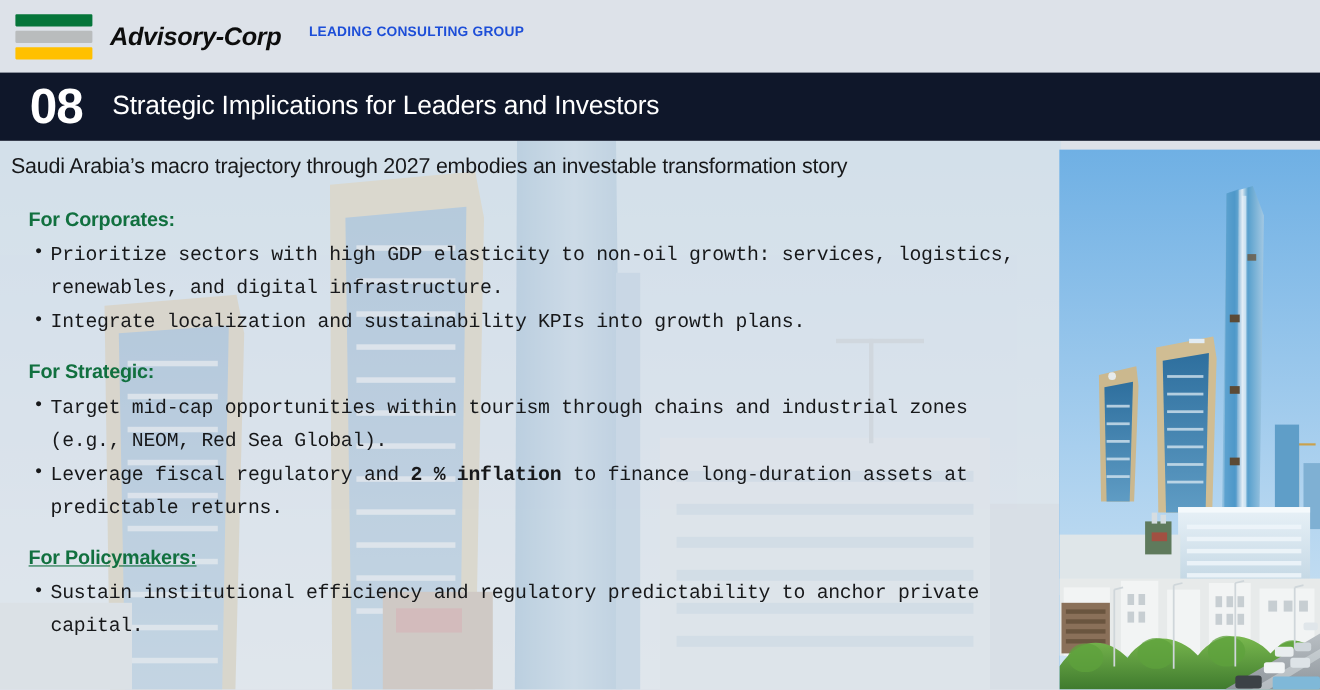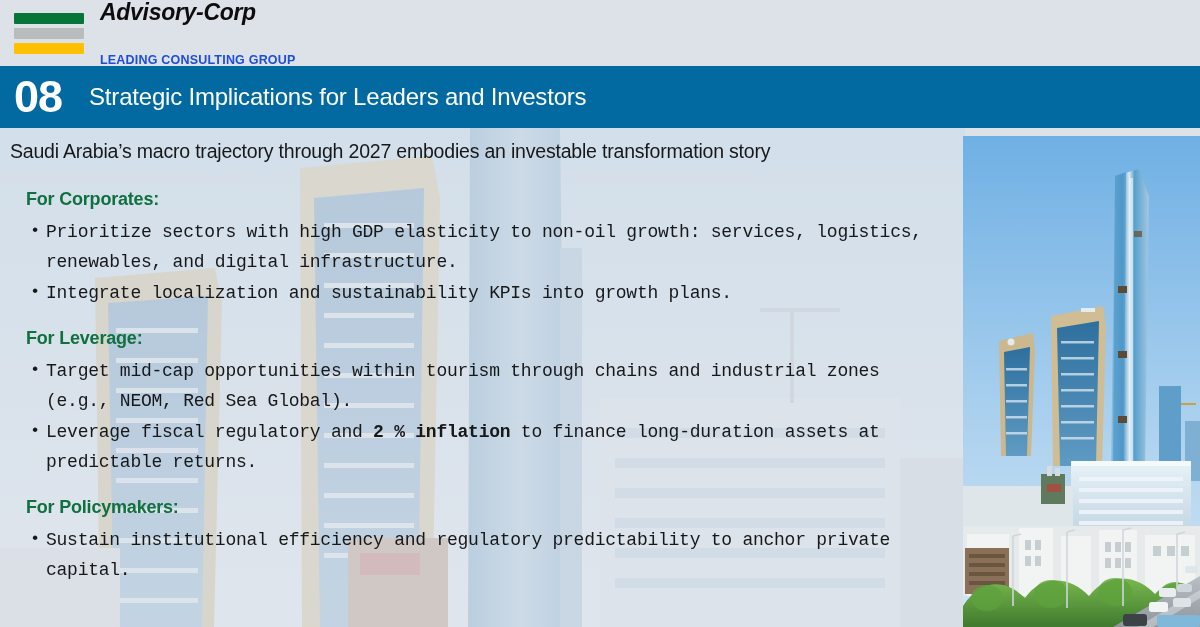--- a/index.html
+++ b/index.html
@@ -23,37 +23,38 @@
     background:#dde2e9;
     display:flex; align-items:center;
     z-index:6;
   }
   .logo-wrap { display:flex; align-items:center; padding-left:14px; }
   .logo-bars { display:flex; flex-direction:column; gap:4px; width:70px; }
   .logo-bar { height:11px; width:70px; border-radius:1px; }
   .bar-green  { background:#05753a; }
   .bar-gray   { background:#b9bcbd; }
   .bar-yellow { background:#ffc000; }
-  .logo-text { margin-left:16px; display:flex; flex-direction:column; justify-content:center;gap:25px; }
+  .logo-text { margin-left:16px; display:flex; justify-content:center;gap:25px; }
   .logo-name {
     font-size:23px; font-weight:bold; font-style:italic;
     color:#0d0d0d; letter-spacing:-0.3px; line-height:1.15;
   }
   .logo-tag {
     font-size:12.5px; font-weight:bold; color:#1d4ed8;
     letter-spacing:0.2px; margin-top:2px;
   }
 
   
   .titleband {
     position:absolute; left:0; top:66px;
     width:1200px; height:62px;
-    background:#0369a1;
+    background:#0f172a;
     display:flex; align-items:center;
     z-index:6;
+    padding-left:13px;
   }
   .slide-num {
     color:#ffffff; font-size:45px; font-weight:bold;
     letter-spacing:-1px; padding-left:14px; line-height:1;
     margin-top:-2px;
   }
   .slide-title {
     color:#ffffff; font-size:24px; font-weight:normal;
     margin-left:27px; letter-spacing:-0.2px;
   }
@@ -88,21 +89,21 @@
     font-size:18px; color:#17181a;
     line-height:1.67; letter-spacing:-0.25px;
     padding-left:38px; margin-bottom:1px;
   }
   ul.bullets li::before {
     content:"•"; position:absolute; left:22px; top:0;
     font-size:17px; color:#17181a;
   }
   ul.bullets li b { font-weight:bold; }
   .gap-investors { margin-top:8px; }
-  .gap-policy { margin-top:6px; }
+  .gap-policy { margin-top:6px;text-decoration:underline; }
 
   
   .photo-panel {
     position:absolute; left:963px; top:136px;
     width:237px; height:491px;
     overflow:hidden; z-index:5;
     background:#8ec0ec;
   }
   .photo-panel .city { position:absolute; inset:0; }
 
@@ -212,21 +213,21 @@
 
   <div class="content">
     <div class="lede">Saudi Arabia’s macro trajectory through 2027 embodies an investable transformation story</div>
 
     <div class="sec-head">For Corporates:</div>
     <ul class="bullets">
       <li><span>Prioritize sectors with high GDP elasticity to non-oil growth: services, logistics, renewables, and digital infrastructure.</span></li>
       <li><span>Integrate localization and sustainability KPIs into growth plans.</span></li>
     </ul>
 
-    <div class="sec-head gap-investors">For Leverage:</div>
+    <div class="sec-head gap-investors">For Strategic:</div>
     <ul class="bullets">
       <li><span>Target mid-cap opportunities within tourism through chains and industrial zones (e.g., NEOM, Red Sea Global).</span></li>
       <li><span>Leverage fiscal regulatory and </span><b>2 % inflation</b><span> to finance long-duration assets at predictable returns.</span></li>
     </ul>
 
     <div class="sec-head gap-policy">For Policymakers:</div>
     <ul class="bullets">
       <li><span>Sustain institutional efficiency and regulatory predictability to anchor private capital.</span></li>
     </ul>
   </div>

